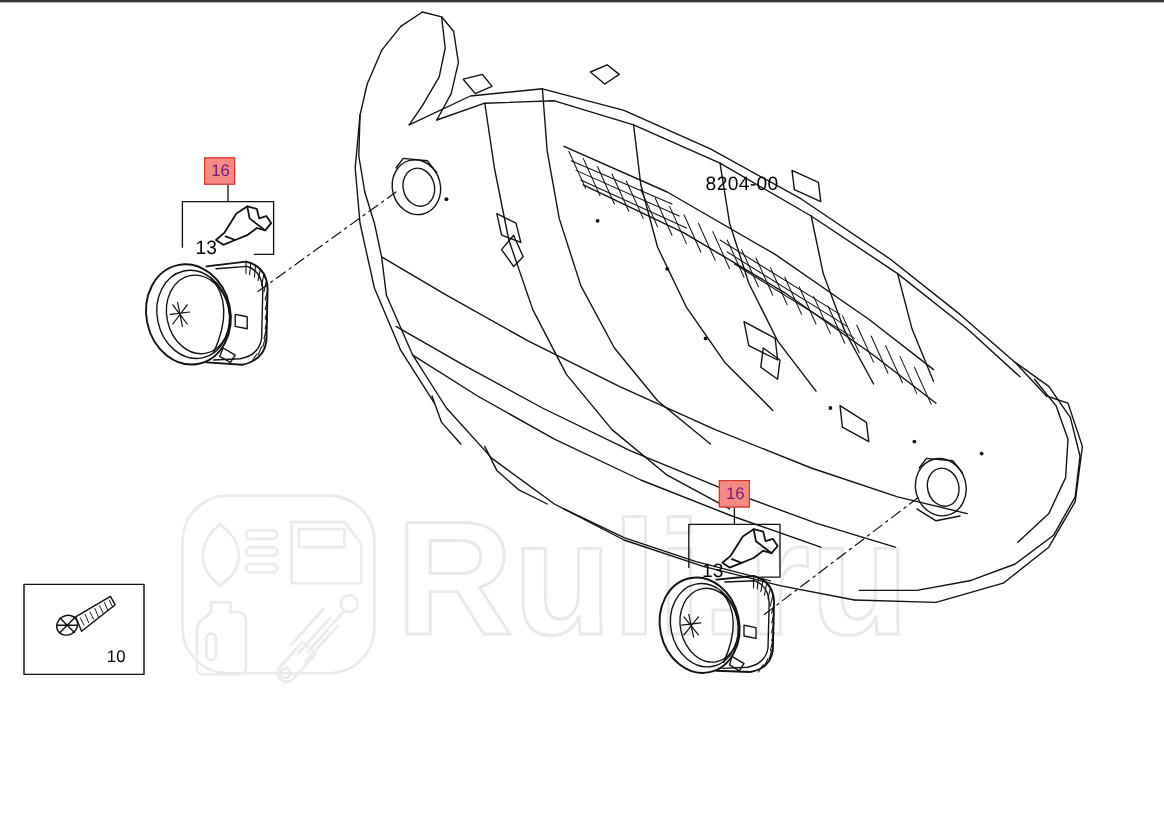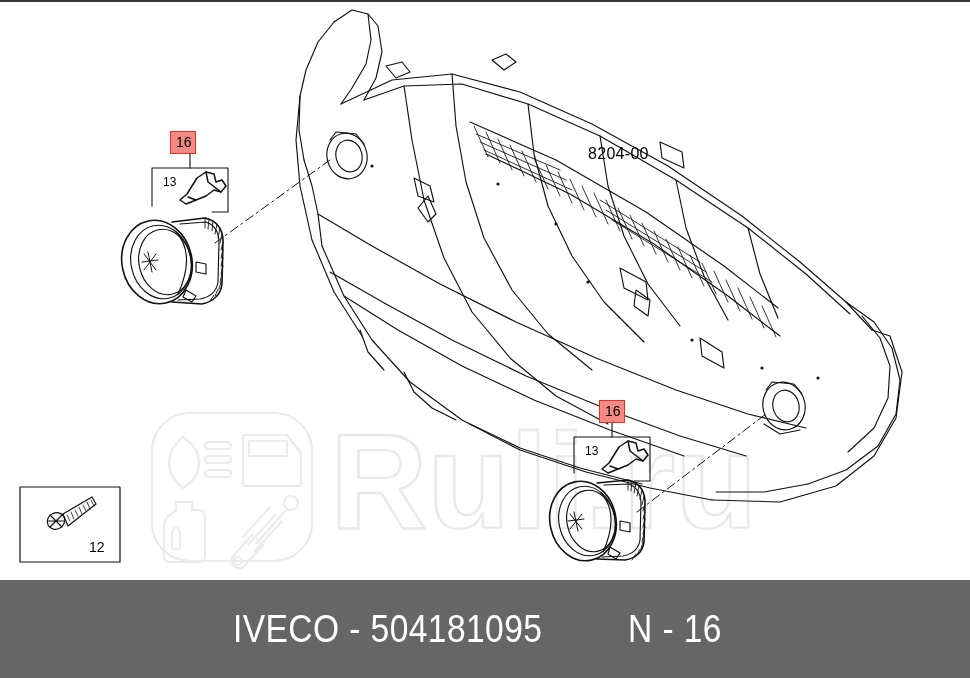--- a/index.html
+++ b/index.html
@@ -20,28 +20,28 @@
     font-size:135px;font-weight:bold;
     fill:none;stroke:#e9e9e9;stroke-width:2.4px;
   }
 
   
   #drawing{position:absolute;left:0;top:0;width:970px;height:580px;}
 
   
   .lbl{position:absolute;font-family:"Liberation Sans", sans-serif;color:#000;white-space:nowrap;}
   .lbl-assembly{font-size:16px;letter-spacing:.3px;}
-  .lbl-num{font-size:12px;}
+  .lbl-num{font-size:16px;margin-top:24px;}
   .lbl-screwnum{font-size:14px;}
 
   .callout-box{
     position:absolute;
     background:#f58a84;
     border:1.5px solid #d2352c;
-    color:#000000;
+    color:#701a75;
     font-size:14px;
     line-height:1;
     padding:3px 5px 4px 5px;
     box-sizing:border-box;
     text-align:center;
   }
 
   
   #footer{
     position:absolute;left:0;top:580px;width:970px;height:98px;
@@ -274,23 +274,16 @@
   <div class="lbl lbl-assembly" style="left:588px;top:145px;">8204-00</div>
 
   <div class="callout-box" style="left:170px;top:131px;width:26px;">16</div>
 
   <div class="lbl lbl-num" style="left:163px;top:175px;">13</div>
 
   <div class="callout-box" style="left:599px;top:400px;width:26px;">16</div>
 
   <div class="lbl lbl-num" style="left:585px;top:444px;">13</div>
 
-  <div class="lbl lbl-screwnum" style="left:89px;top:539px;">12</div>
-
-  <div id="footer">
-    <div id="footer-inner">
-      <span class="foot-txt">IVECO - 504181095</span>
-      <span id="foot-gap"></span>
-      <span class="foot-txt">N - 16</span>
-    </div>
-  </div>
+  <div class="lbl lbl-screwnum" style="left:89px;top:539px;">10</div>
+
 
 </div>
 
 </body></html>

